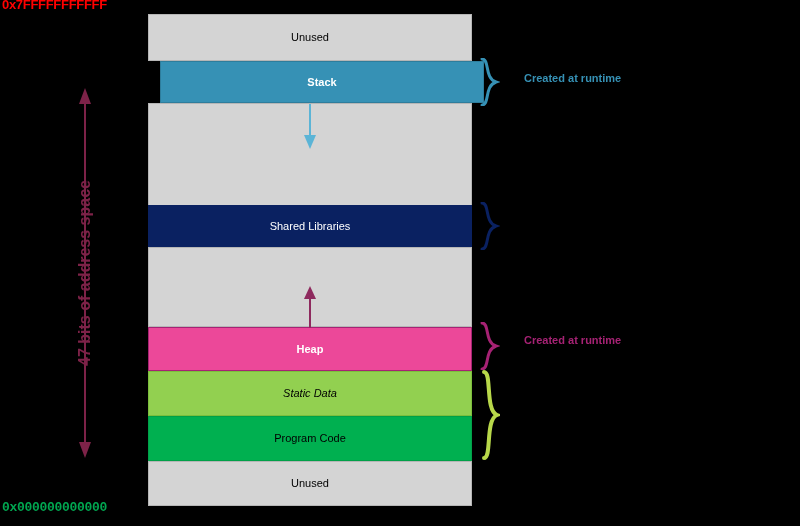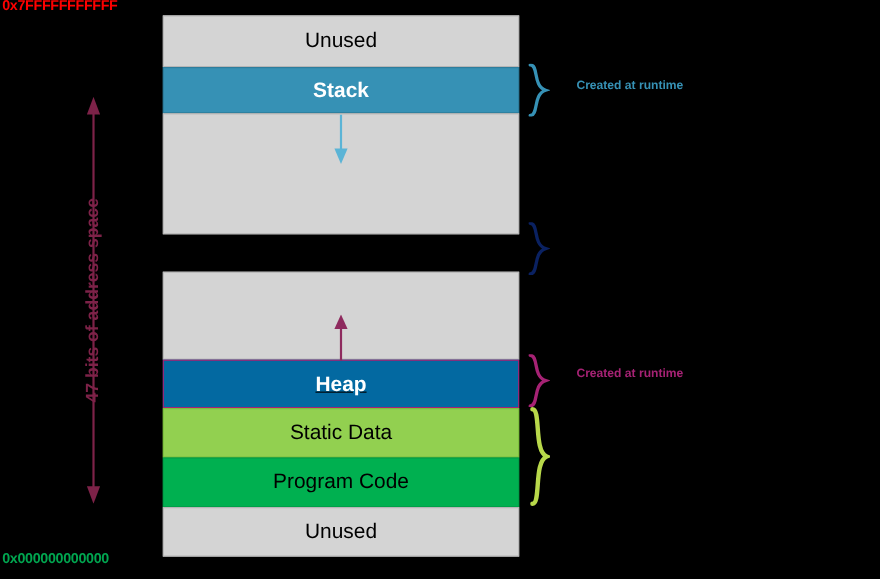--- a/index.html
+++ b/index.html
@@ -34,20 +34,21 @@
   }
   #addr-top {
     left: 2px;
     top: -3px;
     color: #FF0000;
   }
   #addr-bottom {
     left: 2px;
     top: 500px;
     color: #00A650;
+    font-family: Liberation Mono, monospace;
   }
 
   
   #span-group {
     position: absolute;
     left: 62px;
     top: 88px;
     width: 46px;
     height: 370px;
   }
@@ -82,38 +83,38 @@
     position: absolute;
     left: 0;
     width: 324px;
     box-sizing: border-box;
     display: flex;
     align-items: center;
     justify-content: center;
     border: 1px solid #9A9A9A;
   }
   .mem-label {
-    font-size: 19px;
+    font-size: 11px;
     line-height: 1;
     font-family: "Liberation Sans", sans-serif;
   }
   .mem-block.gray   { background: #D4D4D4; border-color: #B6B6B6; }
   .mem-block.gray .mem-label { color: #000000; font-weight: 400; }
 
   .mem-block.stack  { background: #3691B5; border-color: #2E7D9C; }
   .mem-block.stack .mem-label { color: #FFFFFF; font-weight: 700; }
 
   .mem-block.shlib  { background: #0A2161; border-color: #0A2161; }
   .mem-block.shlib .mem-label { color: #FFFFFF; font-weight: 400; }
 
-  .mem-block.heap   { background: #0369a1; border-color: #A62274; text-decoration: underline; }
+  .mem-block.heap   { background: #ec4899; border-color: #A62274; }
   .mem-block.heap .mem-label { color: #FFFFFF; font-weight: 700; }
 
   .mem-block.staticdata { background: #92D050; border-color: #7CBF3C; }
-  .mem-block.staticdata .mem-label { color: #000000; font-weight: 400; }
+  .mem-block.staticdata .mem-label { color: #000000; font-weight: 400; font-style: italic; }
 
   .mem-block.code   { background: #00B050; border-color: #00A048; }
   .mem-block.code .mem-label { color: #000000; font-weight: 400; }
 
   
   .grow-arrow {
     position: absolute;
     pointer-events: none;
   }
 
@@ -146,28 +147,31 @@
     </svg>
     <div id="span-caption">47 bits of address space</div>
   </div>
 
   <div id="memory-column">
 
     <div class="mem-block gray" style="top:0px;height:47px;">
       <span class="mem-label">Unused</span>
     </div>
 
-    <div class="mem-block stack" style="top:47px;height:42px;">
+    <div class="mem-block stack" style="top:47px;height:42px;margin-left:12px;">
       <span class="mem-label">Stack</span>
     </div>
 
     <div class="mem-block gray" style="top:89px;height:110px;">
       <span class="mem-label"></span>
     </div>
 
+    <div class="mem-block shlib" style="top:191px;height:42px;">
+      <span class="mem-label">Shared Libraries</span>
+    </div>
 
     <div class="mem-block gray" style="top:233px;height:80px;">
       <span class="mem-label"></span>
     </div>
 
     <div class="mem-block heap" style="top:313px;height:44px;">
       <span class="mem-label">Heap</span>
     </div>
 
     <div class="mem-block staticdata" style="top:357px;height:45px;">

